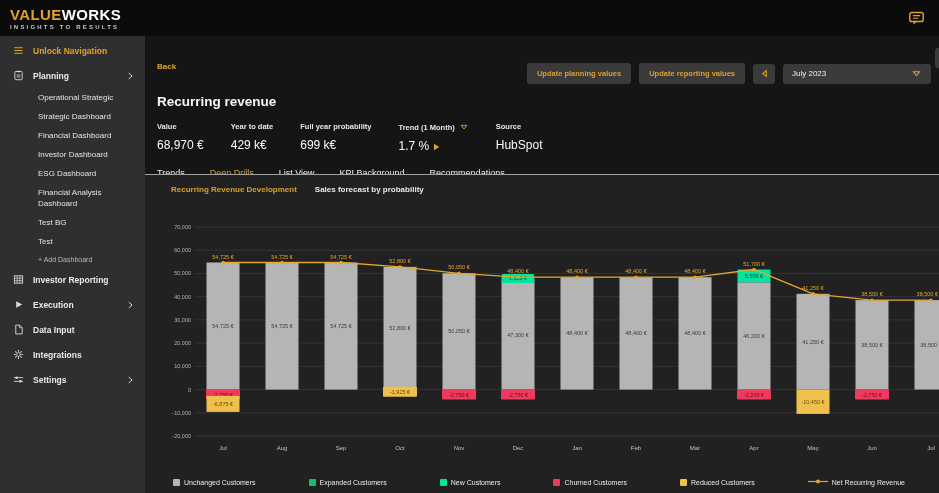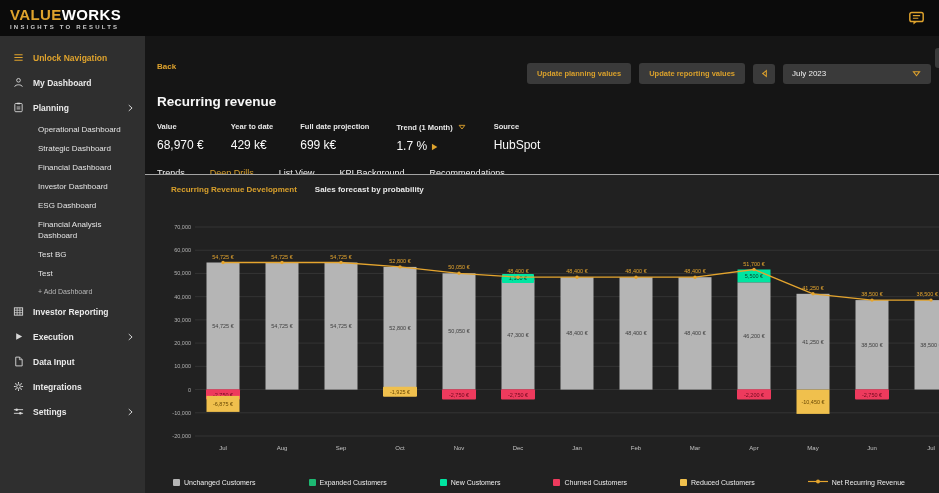--- a/index.html
+++ b/index.html
@@ -10,21 +10,21 @@
   .topbar { position:absolute; top:0; left:0; right:0; height:36px; background:#0b0b0b;
     display:flex; align-items:center; justify-content:space-between; padding:0 14px 0 10px; z-index:5;}
   .logo-line1 { font-size:15px; font-weight:bold; letter-spacing:.4px; line-height:15px;}
   .logo-value { color:#dfa32d;} .logo-works { color:#ffffff;}
   .logo-tagline { font-size:6px; color:#c9c9c9; letter-spacing:2.2px; font-weight:bold; margin-top:2px;}
   .chat-btn { width:17px; height:17px; color:#dfa32d; cursor:pointer; }
   .chat-btn svg { width:100%; height:100%; }
 
   
   .sidebar { position:absolute; top:36px; left:0; width:145px; bottom:0; background:#2f2f2f;
-    padding-top:9px; overflow:hidden; z-index:4;}
+    padding-top:2px; overflow:hidden; z-index:4;}
   .side-item { display:flex; align-items:center; gap:9px; padding:7px 10px 7px 13px;
     font-size:8.5px; font-weight:bold; color:#e9e9e9; cursor:pointer;}
   .side-item .icon { width:11px; height:11px; color:#d8d8d8; flex:0 0 auto;}
   .side-item .icon svg { width:100%; height:100%; display:block;}
   .side-item.accent, .side-item.accent .icon { color:#dfa32d;}
   .side-item .chev { margin-left:auto; width:10px; height:10px; color:#cfcfcf;}
   .side-item .chev svg { width:100%; height:100%; display:block;}
   .side-item.accent .chev { color:#dfa32d;}
   .side-sub { padding:4px 8px 4px 38px; font-size:8px; color:#e3e3e3; line-height:11px;
     cursor:pointer; max-width:100%; }
@@ -99,42 +99,33 @@
       <span class="icon">
         <svg viewBox="0 0 12 12">
           <path d="M1.5 3h9M1.5 6h9M1.5 9h9" stroke="currentColor" stroke-width="1.3" fill="none"></path>
         </svg>
       </span>
       <span class="lbl">Unlock Navigation</span>
     </div>
     <div class="side-item">
       <span class="icon">
         <svg viewBox="0 0 12 12">
-          <circle cx="6" cy="3.6" r="2" stroke="currentColor" fill="none"></circle>
-          <path d="M1.8 10.6c.6-2.8 7.8-2.8 8.4 0" stroke="currentColor" fill="none"></path>
-        </svg>
-      </span>
-      <span class="lbl">My Dashboard</span>
-    </div>
-    <div class="side-item">
-      <span class="icon">
-        <svg viewBox="0 0 12 12">
           <rect x="2" y="1.6" width="8" height="9" rx="1" stroke="currentColor" fill="none"></rect>
           <rect x="4.2" y="0.8" width="3.6" height="1.6" rx="0.5" fill="currentColor"></rect>
           <path d="M4 5.5h4M4 7.5h4" stroke="currentColor" stroke-width="0.9" fill="none"></path>
         </svg>
       </span>
       <span class="lbl">Planning</span>
       <span class="chev">
         <svg viewBox="0 0 12 12">
           <path d="M4.5 2.5L8.5 6l-4 3.5" stroke="currentColor" stroke-width="1.2" fill="none"></path>
         </svg>
       </span>
     </div>
-    <div class="side-sub"><span class="txt">Operational Dashboard</span></div>
+    <div class="side-sub"><span class="txt">Operational Strategic</span></div>
     <div class="side-sub"><span class="txt">Strategic Dashboard</span></div>
     <div class="side-sub"><span class="txt">Financial Dashboard</span></div>
     <div class="side-sub"><span class="txt">Investor Dashboard</span></div>
     <div class="side-sub"><span class="txt">ESG Dashboard</span></div>
     <div class="side-sub"><span class="txt">Financial Analysis Dashboard</span></div>
     <div class="side-sub"><span class="txt">Test BG</span></div>
     <div class="side-sub"><span class="txt">Test</span></div>
     <div class="side-add">+ Add Dashboard</div>
     <div class="side-item">
       <span class="icon">
@@ -230,21 +221,21 @@
       <div class="kpi">
         <div class="kpi-label">
           <span>Year to date</span>
         </div>
         <div class="kpi-value">
           <span>429 k€</span>
         </div>
       </div>
       <div class="kpi">
         <div class="kpi-label">
-          <span>Full date projection</span>
+          <span>Full year probability</span>
         </div>
         <div class="kpi-value">
           <span>699 k€</span>
         </div>
       </div>
       <div class="kpi">
         <div class="kpi-label">
           <span>Trend (1 Month)</span>
           <span class="kic"><svg viewBox="0 0 12 12">
               <path d="M2.6 4h6.8L6 8.4z" stroke="currentColor" stroke-width="1.1" fill="none"></path>

